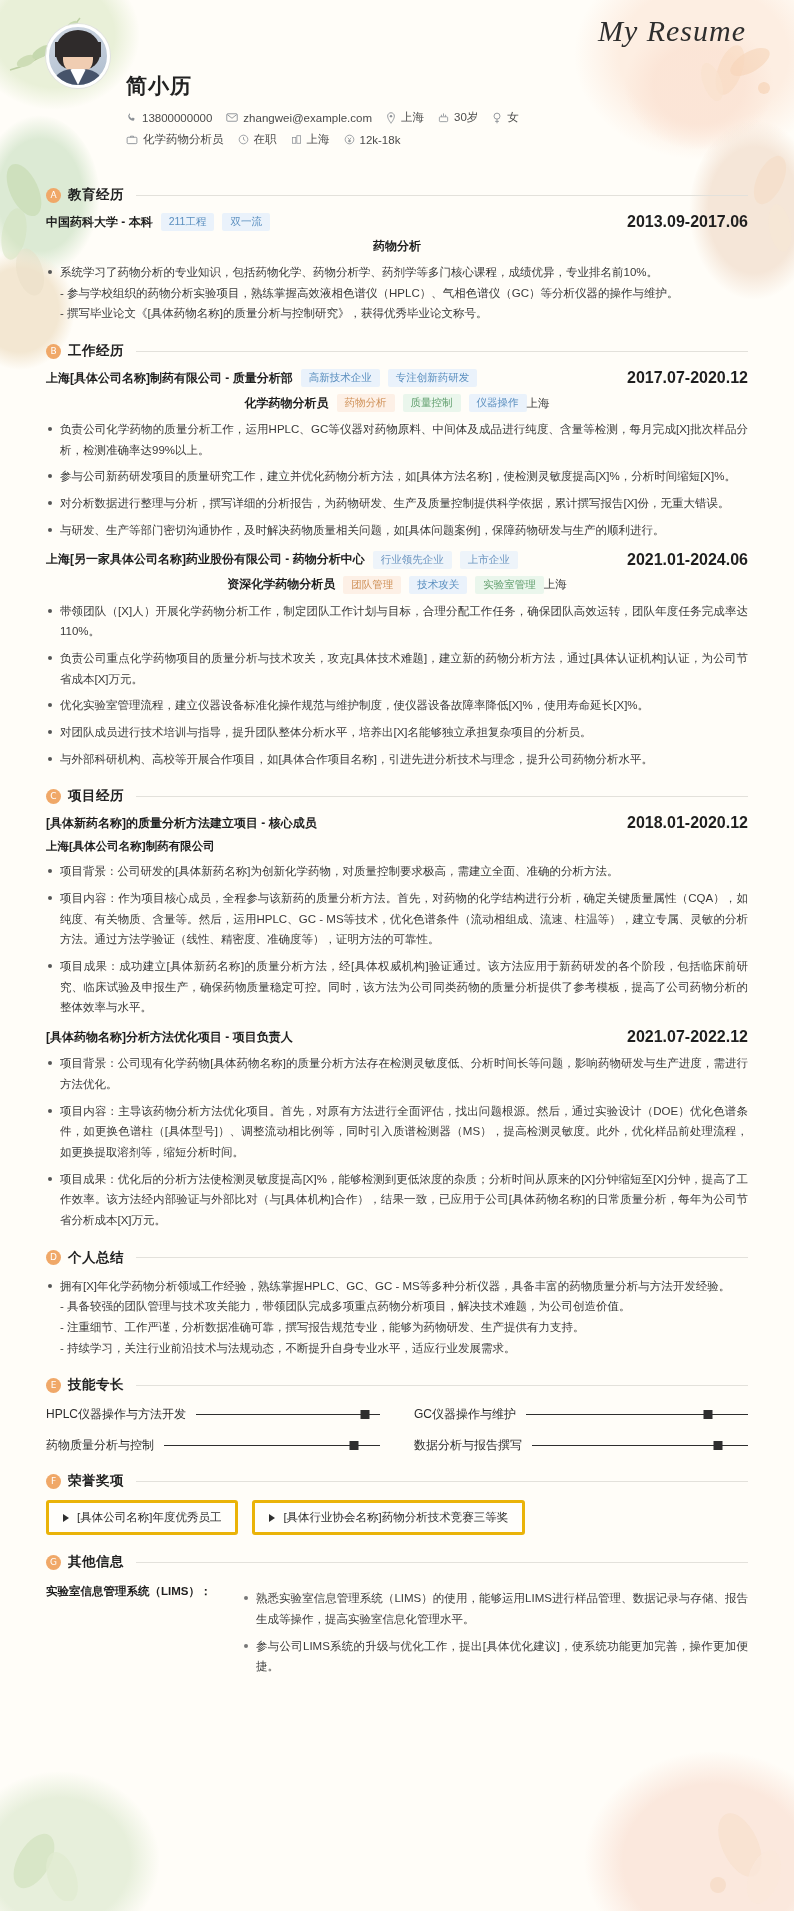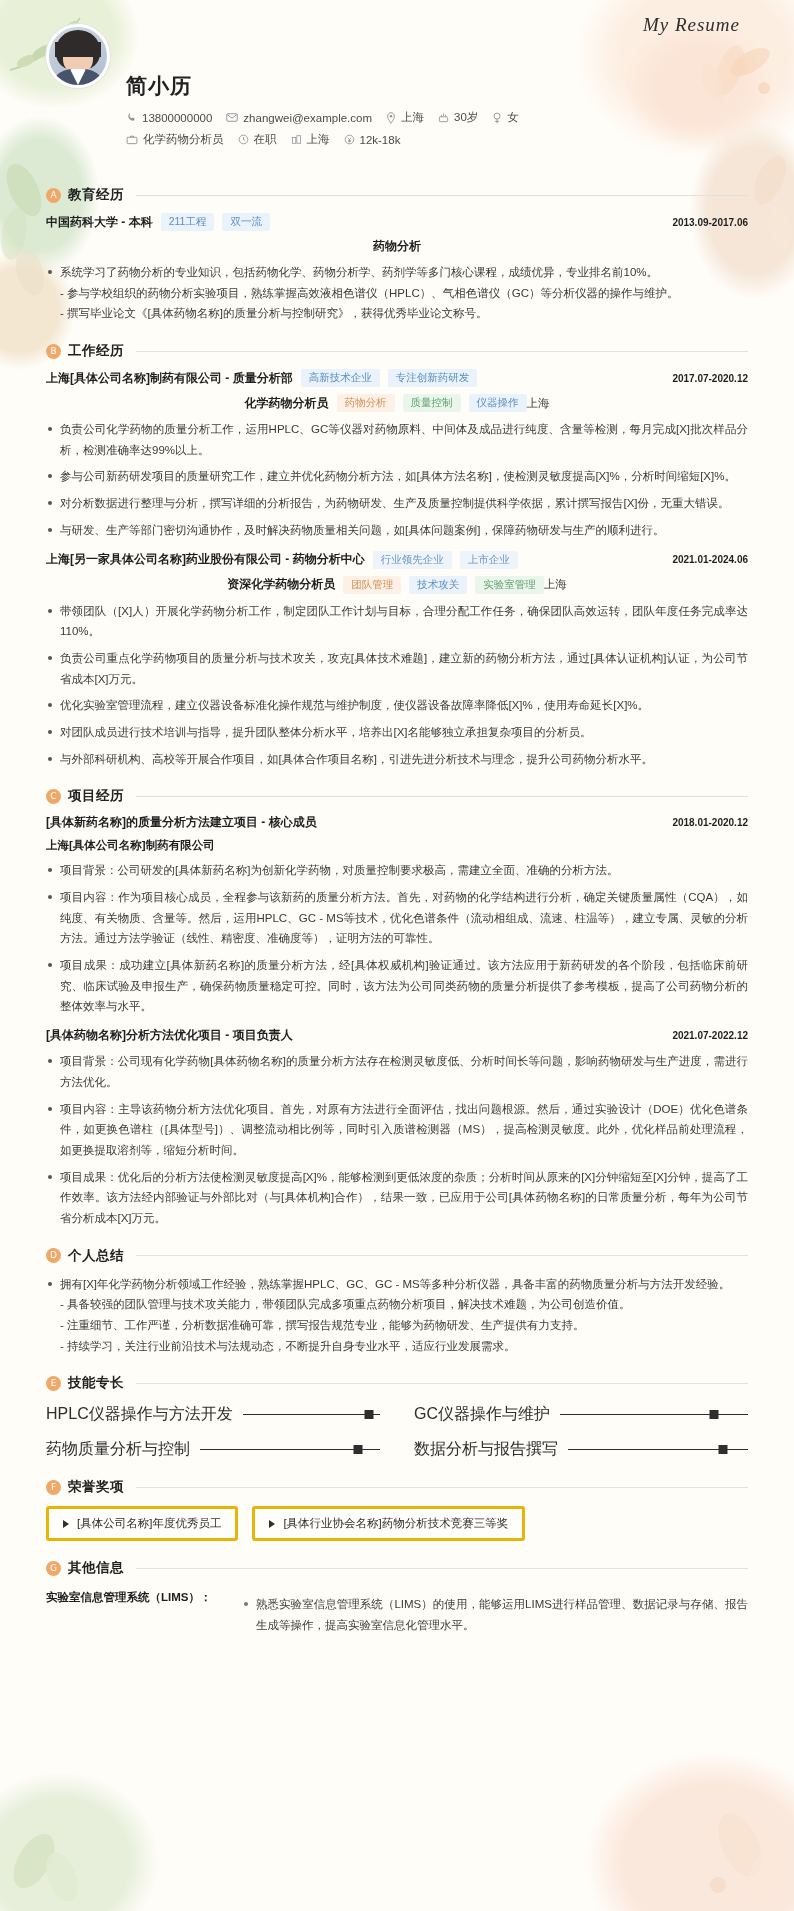--- a/index.html
+++ b/index.html
@@ -86,24 +86,24 @@
   }
   .hdr-main { margin-left: 16px; flex: 1 1 auto; padding-top: 2px; margin-top: 48px; }
   .name {
     font-size: 21px; font-weight: bold; color: #222; letter-spacing: 1px;
     margin-bottom: 10px;
   }
   .info-line { display:flex; flex-wrap: wrap; align-items:center; gap: 0 14px; margin-bottom: 7px; }
   .info-item { display:flex; align-items:center; font-size: 11.5px; color:#4a4a4a; white-space:nowrap; }
   .info-item .ic { margin-right: 5px; color:#8a8f95; display:inline-flex; }
   .resume-title {
-    position:absolute; right: 8px; top: 14px;
+    position:absolute; right: 2px; top: 14px;
     font-family: "Liberation Serif", "DejaVu Serif", serif;
     font-style: italic;
-    font-size: 19px;
+    font-size: 30px;
     color: #2e2e2e;
     letter-spacing: 1px;
   }
 
   
   .section { margin-top: 18px; }
   .sec-head { display:flex; align-items:center; margin-bottom: 9px; }
   .sec-badge {
     width: 15px; height: 15px; border-radius:50%;
     background: #f0a868; color:#fff; font-size:9px; line-height:15px;
@@ -111,21 +111,21 @@
     font-family:"DejaVu Sans", sans-serif;
   }
   .sec-title { font-size: 13.5px; font-weight: bold; color:#222; letter-spacing: .5px; }
   .sec-rule { flex: 1 1 auto; height:1px; background:#e3e1db; margin-left: 12px; }
 
   
   .entry { margin-bottom: 10px; }
   .entry-row { display:flex; align-items:center; justify-content:space-between; }
   .entry-left { display:flex; align-items:center; flex-wrap:wrap; gap: 0 8px; }
   .entry-title { font-size: 12px; font-weight:bold; color:#1f1f1f; }
-  .entry-date { font-size: 10px; font-weight:bold; color:#1f1f1f; white-space:nowrap;text-align:center; }
+  .entry-date { font-size: 16px; font-weight:bold; color:#1f1f1f; white-space:nowrap;text-align:center; }
   .entry-sub-row { display:flex; align-items:center; justify-content:center; margin-top: 7px; }
   .entry-sub { font-size: 12px; font-weight:bold; color:#1f1f1f; }
   .entry-loc { font-size: 11.5px; color:#3b3b3b; }
   .tag {
     display:inline-block; font-size: 10.5px; padding: 2px 8px; border-radius: 2px;
     background:#eaf3fb; color:#5b8fbf; white-space:nowrap;
   }
   .tag.green { background:#eaf6ec; color:#63a06f; }
   .tag.orange { background:#fdf0e6; color:#cf9158; }
   .tag.blue { background:#eaf2fb; color:#5b8fbf; }
@@ -141,21 +141,21 @@
     width:4px; height:4px; border-radius:50%; background:#555;
   }
   ul.bullets.sub li::before { background:#777; }
 
   
   .proj-company { font-size: 11.5px; font-weight:bold; color:#1f1f1f; margin-top: 7px; }
 
   
   .skills-grid { display:grid; grid-template-columns: 1fr 1fr; gap: 14px 34px; margin-top: 12px; }
   .skill { display:flex; align-items:center; }
-  .skill-name { font-size: 16px; color:#2e2e2e; white-space:nowrap; margin-right: 10px; }
+  .skill-name { font-size: 12px; color:#2e2e2e; white-space:nowrap; margin-right: 10px; }
   .skill-bar { position:relative; flex:1 1 auto; height: 1px; background:#2e2e2e; }
   .skill-dot {
     position:absolute; top:-4px; width: 9px; height: 9px; background:#2e2e2e;
     transform: translateX(-50%);
   }
 
   
   .honors { display:flex; gap: 14px; margin-top: 10px; flex-wrap: wrap; }
   .honor {
     border: 3px solid #eab308; border-radius: 3px; padding: 7px 14px;
@@ -508,19 +508,20 @@
       <div class="sec-head">
         <span class="sec-badge">G</span>
         <span class="sec-title">其他信息</span>
         <span class="sec-rule"></span>
       </div>
       <div class="other-row">
         <div class="other-label">实验室信息管理系统（LIMS）：</div>
         <div class="other-body">
           <ul class="bullets sub">
             <li>熟悉实验室信息管理系统（LIMS）的使用，能够运用LIMS进行样品管理、数据记录与存储、报告生成等操作，提高实验室信息化管理水平。</li>
+            <li>参与公司LIMS系统的升级与优化工作，提出[具体优化建议]，使系统功能更加完善，操作更加便捷。</li>
           </ul>
         </div>
       </div>
     </div>
 
   </div>
 </div>
 
 </body></html>

